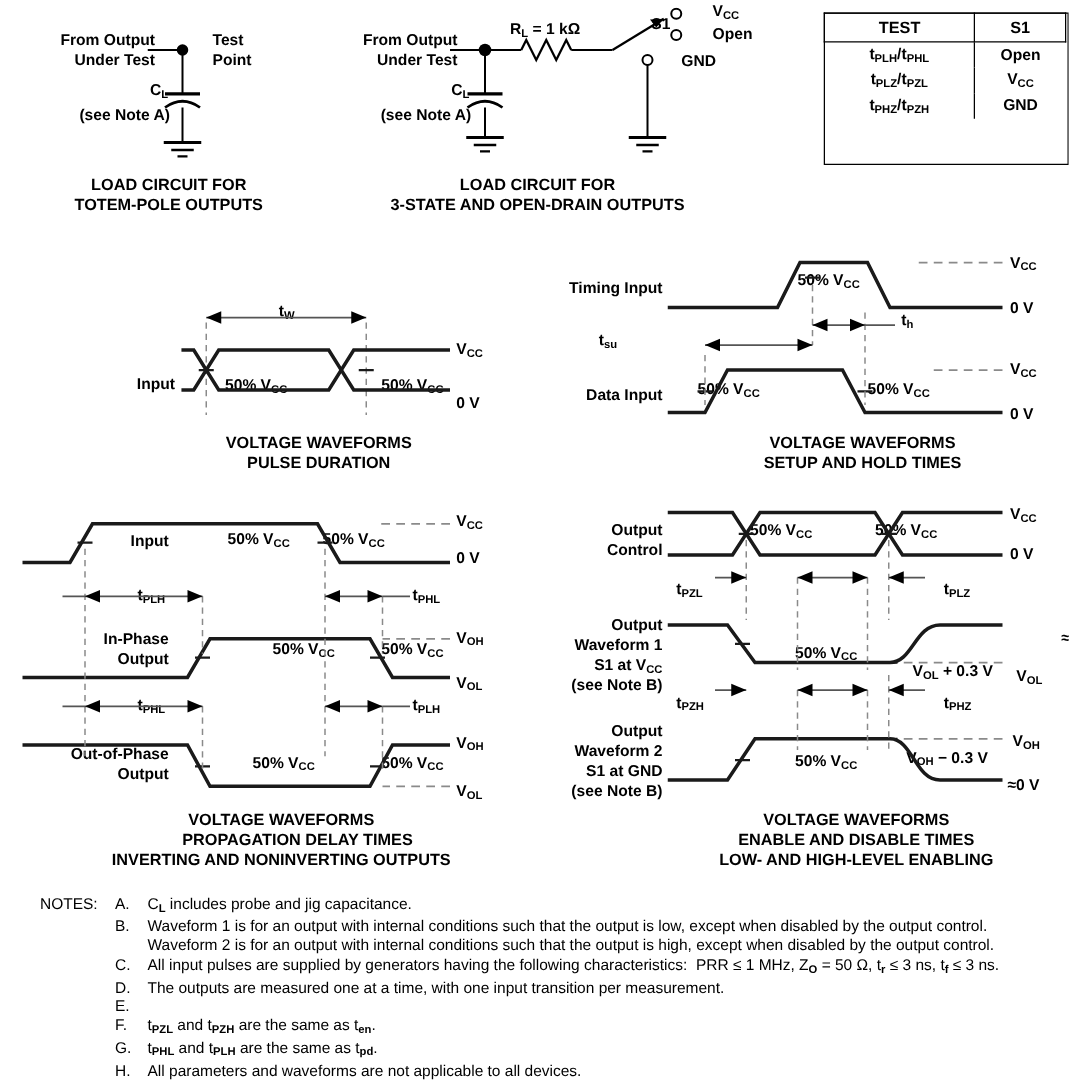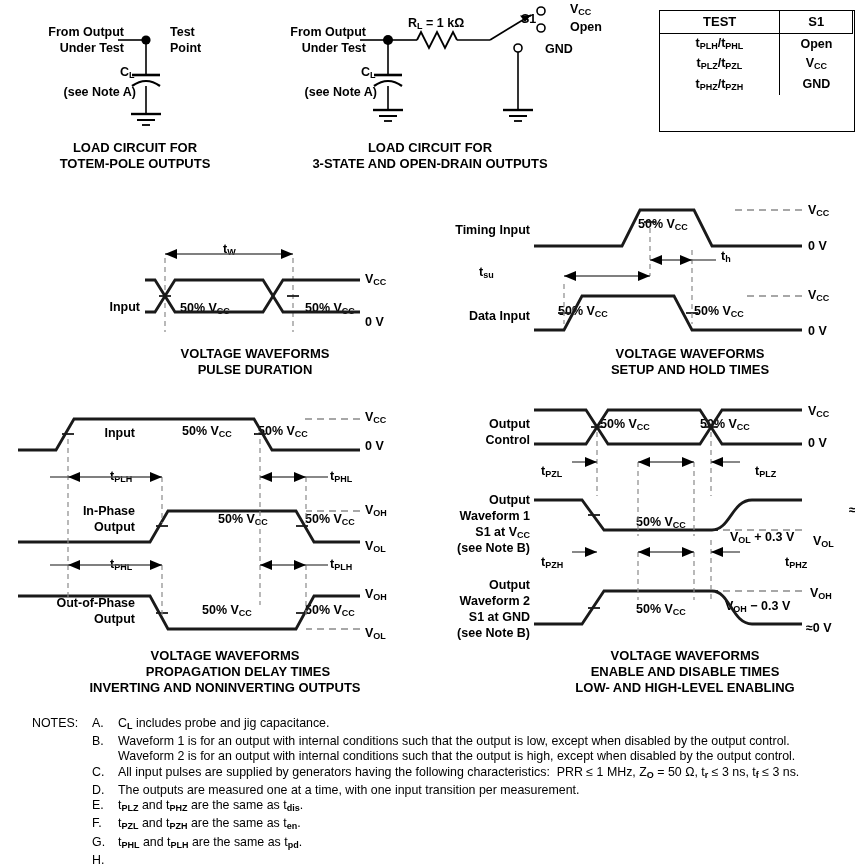--- a/index.html
+++ b/index.html
@@ -240,21 +240,21 @@
 <div class="lbl" style="left:806px;top:622px;text-align:right;">≈0 V</div>
 <div class="lbl" style="left:600px;top:418px;">50% V<span class="sub">CC</span></div>
 <div class="lbl" style="left:700px;top:418px;">50% V<span class="sub">CC</span></div>
 <div class="lbl" style="left:636px;top:516px;">50% V<span class="sub">CC</span></div>
 <div class="lbl" style="left:636px;top:603px;">50% V<span class="sub">CC</span></div>
 <div class="lbl" style="left:730px;top:531px;">V<span class="sub">OL</span> + 0.3 V</div>
 <div class="lbl" style="left:725px;top:600px;">V<span class="sub">OH</span> − 0.3 V</div>
 <div class="lbl" style="left:541px;top:465px;">t<span class="sub">PZL</span></div>
 <div class="lbl" style="left:755px;top:465px;">t<span class="sub">PLZ</span></div>
 <div class="lbl" style="left:541px;top:556px;">t<span class="sub">PZH</span></div>
-<div class="lbl" style="left:755px;top:556px;margin-left:30px;">t<span class="sub">PHZ</span></div>
+<div class="lbl" style="left:755px;top:556px;">t<span class="sub">PHZ</span></div>
 <svg class="abs" style="left:534px;top:400px;" width="276" height="236" viewBox="0 0 276 236">
   <polyline points="0,10 52,10 74,44 166,44 188,10 268,10" stroke="#1a1a1a" stroke-width="2.8" fill="none"></polyline>
   <polyline points="0,44 52,44 74,10 166,10 188,44 268,44" stroke="#1a1a1a" stroke-width="2.8" fill="none"></polyline>
   <line x1="57" y1="27" x2="69" y2="27" stroke="#1a1a1a" stroke-width="1.8"></line>
   <line x1="171" y1="27" x2="183" y2="27" stroke="#1a1a1a" stroke-width="1.8"></line>
   <line x1="268" y1="130" x2="186" y2="130" stroke="#8a8a8a" stroke-width="1.4" stroke-dasharray="7,5"></line>
   <polyline points="0,100 48,100 70,130 178,130" stroke="#1a1a1a" stroke-width="2.8" fill="none"></polyline>
   <path d="M178 130 C196 130 198 100 218 100 L268 100" stroke="#1a1a1a" stroke-width="2.8" fill="none"></path>
   <line x1="54" y1="115" x2="66" y2="115" stroke="#1a1a1a" stroke-width="1.8"></line>
   <line x1="172" y1="130" x2="184" y2="130" stroke="#1a1a1a" stroke-width="1.8"></line>
@@ -311,29 +311,29 @@
     <div class="txt">All input pulses are supplied by generators having the following characteristics:&nbsp; PRR ≤ 1 MHz, Z<span class="sub">O</span> = 50 Ω, t<span class="sub">r</span> ≤ 3 ns, t<span class="sub">f</span> ≤ 3 ns.</div>
   </div>
   <div class="row">
     <div class="k"></div>
     <div class="let">D.</div>
     <div class="txt">The outputs are measured one at a time, with one input transition per measurement.</div>
   </div>
   <div class="row">
     <div class="k"></div>
     <div class="let">E.</div>
-    <div class="txt">t<span class="sub">PLZ</span> and t<span class="sub">PHZ</span> are the same as t<span class="sub">dis</span>.</div>
   </div>
   <div class="row">
     <div class="k"></div>
     <div class="let">F.</div>
     <div class="txt">t<span class="sub">PZL</span> and t<span class="sub">PZH</span> are the same as t<span class="sub">en</span>.</div>
   </div>
   <div class="row">
     <div class="k"></div>
     <div class="let">G.</div>
     <div class="txt">t<span class="sub">PHL</span> and t<span class="sub">PLH</span> are the same as t<span class="sub">pd</span>.</div>
   </div>
   <div class="row">
     <div class="k"></div>
     <div class="let">H.</div>
+    <div class="txt">All parameters and waveforms are not applicable to all devices.</div>
   </div>
 </div>
 
 </body></html>

